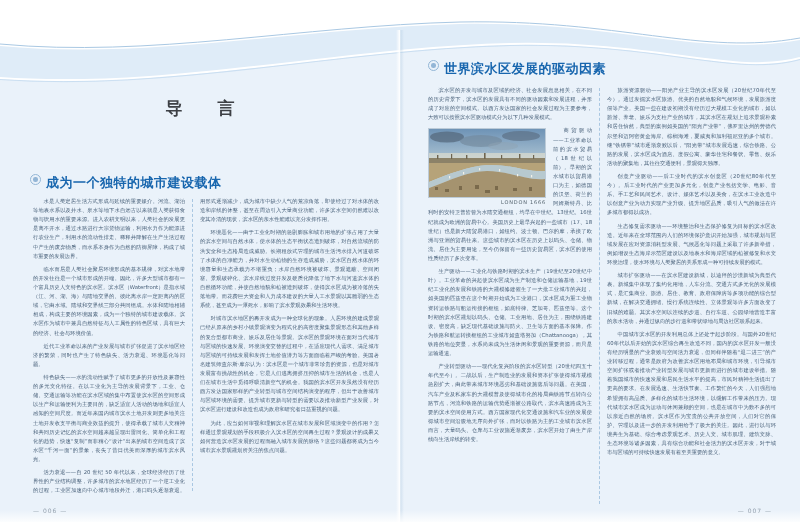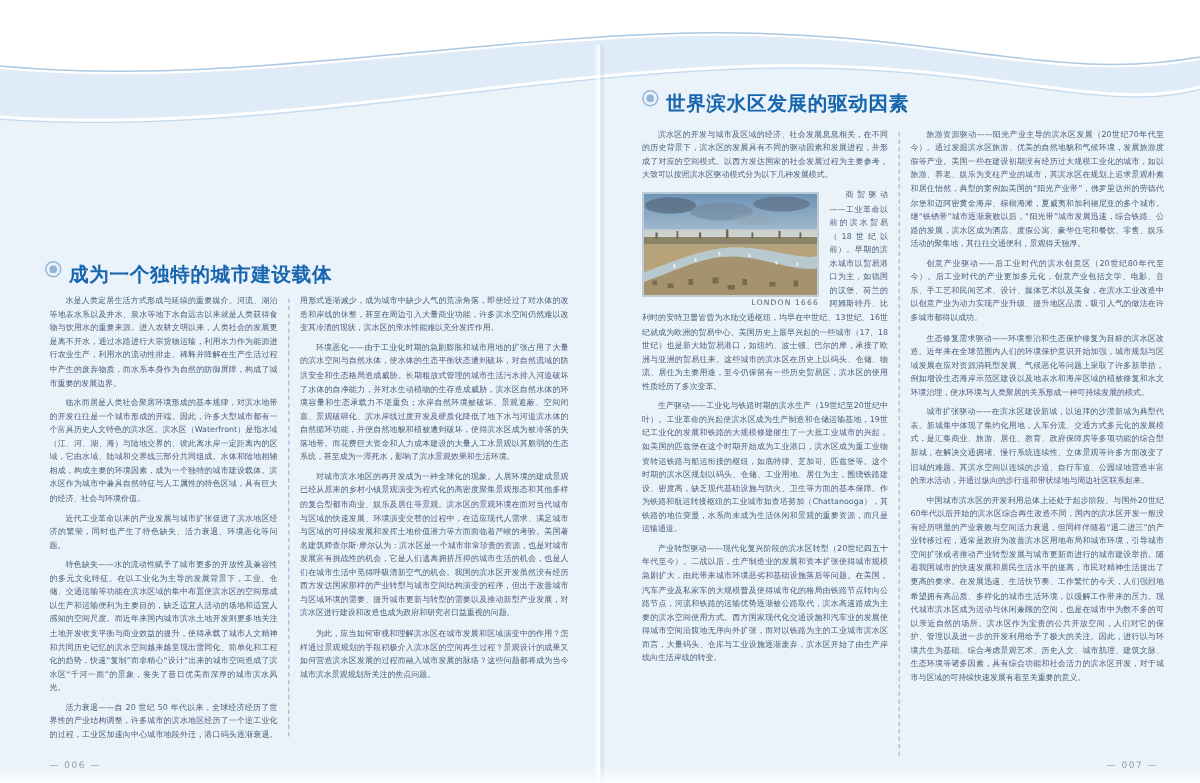--- a/index.html
+++ b/index.html
@@ -101,20 +101,21 @@
     <rect x="0" y="0" width="800" height="522" fill="#ffffff"></rect>
     <path d="M0,46 C150,60 300,28 460,24 C620,21 700,58 800,40 L800,522 L0,522 Z" fill="#dfecf8"></path>
     <path d="M0,44 C150,58 300,26 460,22 C620,19 700,56 800,38" fill="none" stroke="#a9c8e3" stroke-width="1"></path>
     <path d="M0,80 C170,92 340,50 510,46 C660,43 735,78 800,60 L800,522 L0,522 Z" fill="#eaf2fa"></path>
     <path d="M0,78 C170,90 340,48 510,44 C660,41 735,76 800,58" fill="none" stroke="#ffffff" stroke-width="2"></path>
     <path d="M0,79.5 C170,91.5 340,49.5 510,45.5 C660,42.5 735,77.5 800,59.5" fill="none" stroke="#bcd5ec" stroke-width="0.6"></path>
   </svg>
 
   <div class="page page-left">
 
+    <div class="intro-title">导　言</div>
 
     <div class="section-heading heading-left">
       <span class="ring-icon"></span>
       <span>成为一个独特的城市建设载体</span>
     </div>
 
     <div class="cols cols-left">
       <div class="col col-a">
         <p>水是人类定居生活方式形成与延续的重要媒介。河流、湖泊等地表水系以及井水、泉水等地下水自远古以来就是人类获得食物与饮用水的重要来源。进入农耕文明以来，人类社会的发展更是离不开水，通过水路进行大宗货物运输，利用水力作为能源进行农业生产，利用水的流动性排走、稀释并降解在生产生活过程中产生的废弃物质，而水系本身作为自然的防御屏障，构成了城市重要的发展边界。</p>
         <p>临水而居是人类社会聚居环境形成的基本规律，对滨水地带的开发往往是一个城市形成的开端。因此，许多大型城市都有一个富具历史人文特色的滨水区。滨水区（Waterfront）是指水域（江、河、湖、海）与陆地交界的、彼此离水岸一定距离内的区域，它由水域、陆域和交界线三部分共同组成。水体和陆地相辅相成，构成主要的环境因素，成为一个独特的城市建设载体。滨水区作为城市中兼具自然特征与人工属性的特色区域，具有巨大的经济、社会与环境价值。</p>

